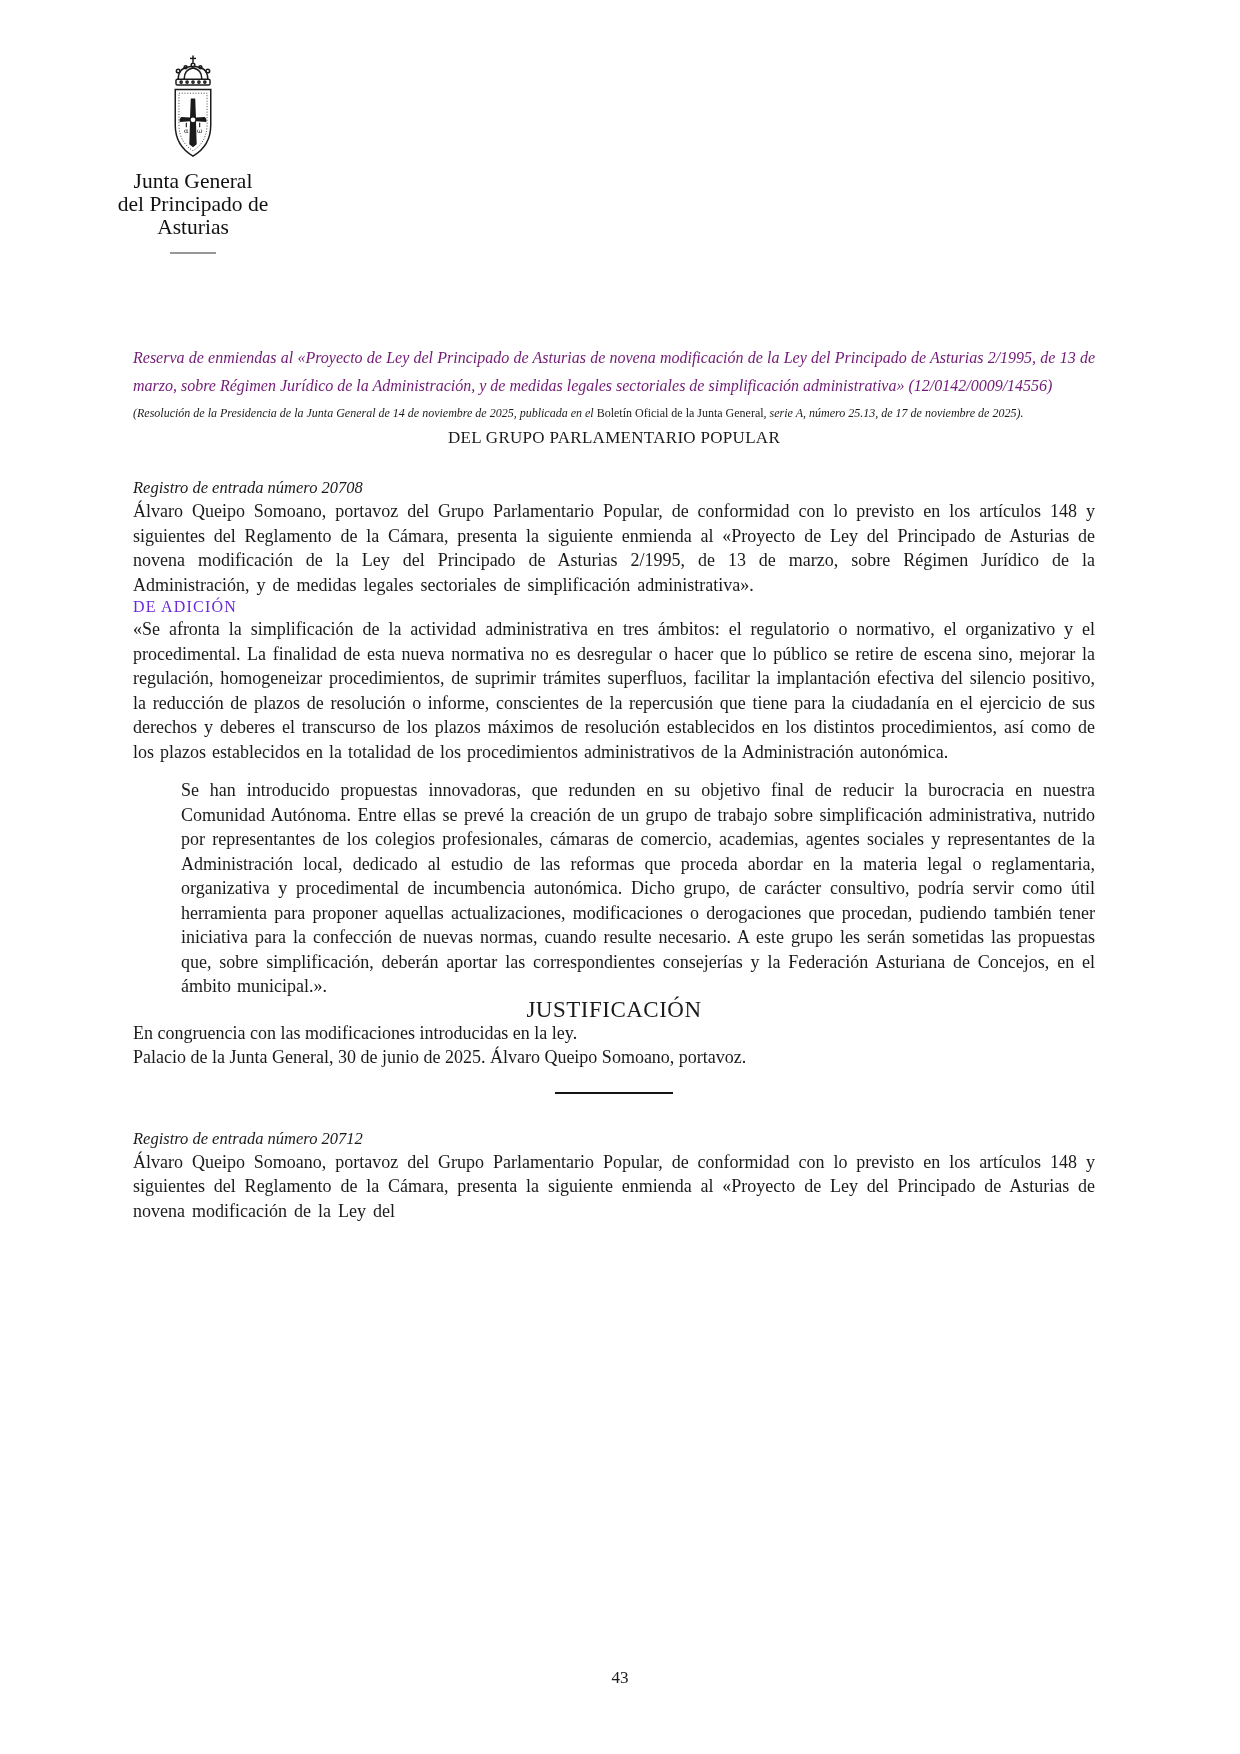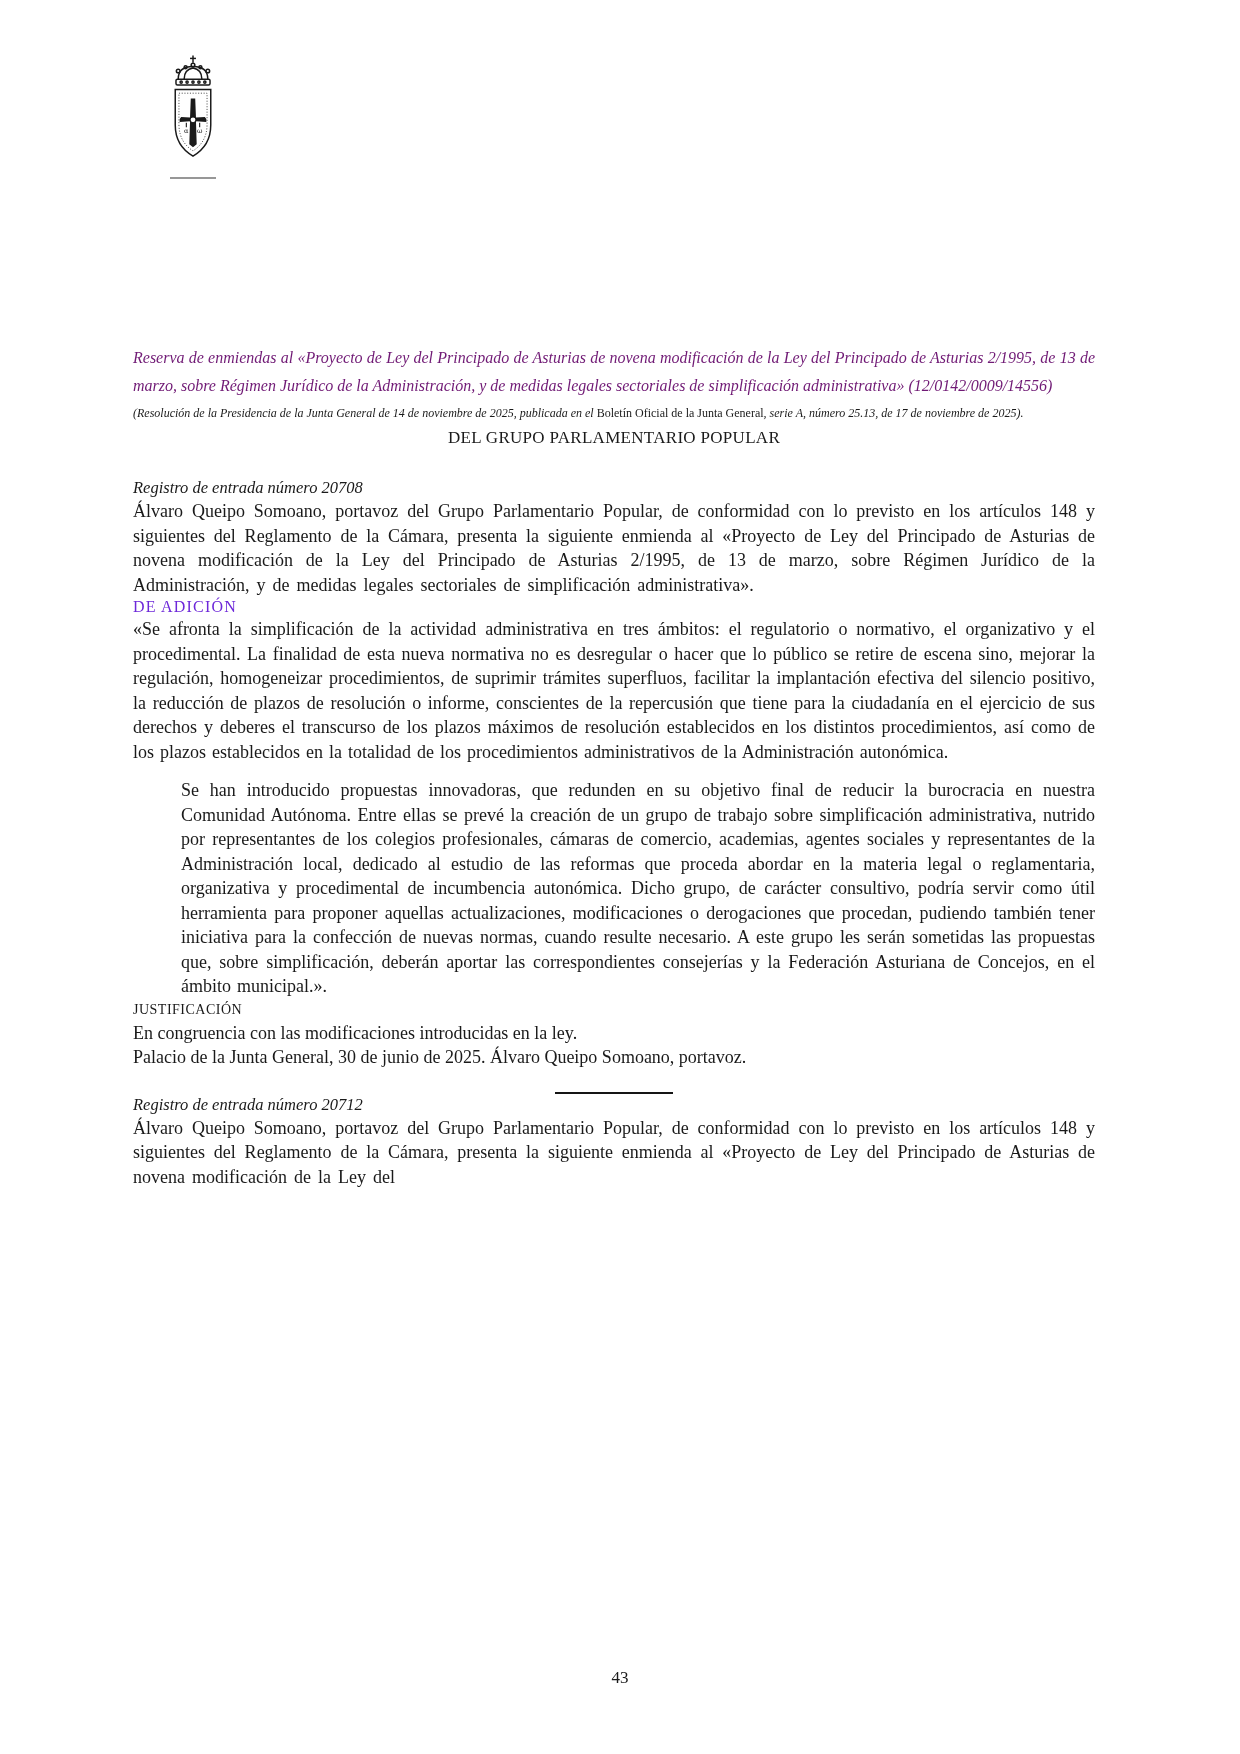--- a/index.html
+++ b/index.html
@@ -37,35 +37,35 @@
   .resolucion .upright{font-style:normal;}
   .group-heading{
     margin-top:14px;
     font-size:17px;font-weight:bold;letter-spacing:.3px;
     text-align:center;line-height:22px;
   }
   .registro{
     font-size:16.5px;font-weight:bold;font-style:italic;line-height:22px;
   }
   .registro.first{margin-top:28px;}
-  .registro.second{}
+  .registro.second{margin-top:34px;}
   .body-p{
     font-size:18px;line-height:24.5px;text-align:justify;
   }
   .intro{margin-top:12px;word-spacing:2.5px;}
   .type-label{
     margin-top:20px;
     font-size:16px;letter-spacing:1.2px;color:#6d28d9;line-height:20px;
   }
   .scope{margin-top:12px;}
   .quote{margin-top:12px;word-spacing:1.5px;}
   .quote.q2{margin-top:14px;margin-left:48px;}
   .justification-heading{
     margin-top:16px;
-    font-size:14px;letter-spacing:.5px;line-height:22px;
+    font-size:23px;letter-spacing:.5px;text-align:center;line-height:22px;
   }
   .just-text{margin-top:16px;font-size:18px;line-height:24px;}
   .closing{margin-top:22px;font-size:18px;line-height:24px;}
   .separator{
     width:118px;height:2px;background:#151515;
     margin:23px auto 0;
   }
   .intro2{margin-top:15px;word-spacing:2.5px;}
   
   .page-number{
@@ -112,20 +112,24 @@
       <g stroke="#1a1a1a" fill="none" stroke-width="1.5">
         <circle cx="50" cy="91" r="4" fill="#ffffff"></circle>
         <line x1="41" y1="95" x2="41" y2="101"></line>
         <line x1="59" y1="95" x2="59" y2="101"></line>
       </g>
       <g fill="#1a1a1a" font-family="DejaVu Serif, serif" font-size="9" text-anchor="middle">
         <text x="41" y="109">α</text>
         <text x="59" y="109">ω</text>
       </g>
     </svg>
+    <div class="org-name">
+      <div>Junta General</div>
+      <div>del Principado de Asturias</div>
+    </div>
     <div class="logo-dash"></div>
   </header>
 
   <main class="content">
 
     <p class="reserva">Reserva de enmiendas al «Proyecto de Ley del Principado de Asturias de novena modificación de la Ley del Principado de Asturias 2/1995, de 13 de marzo, sobre Régimen Jurídico de la Administración, y de medidas legales sectoriales de simplificación administrativa» (12/0142/0009/14556)</p>
 
     <p class="resolucion"><span>(Resolución de la Presidencia de la Junta General de 14 de noviembre de 2025, publicada en el </span><span class="upright">Boletín Oficial de la Junta General</span><span>, serie A, número 25.13, de 17 de noviembre de 2025).</span></p>
 
     <h2 class="group-heading">DEL GRUPO PARLAMENTARIO POPULAR</h2>

